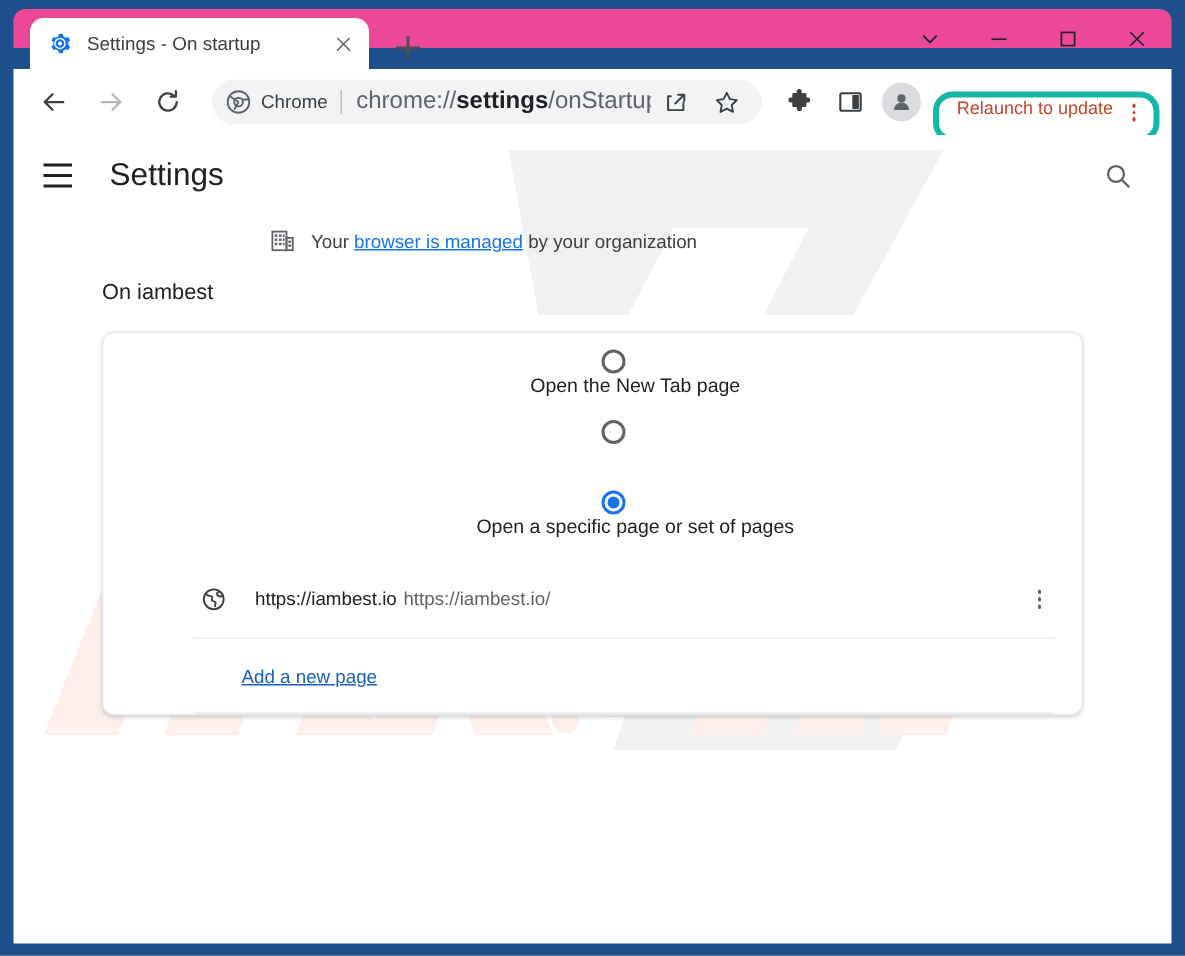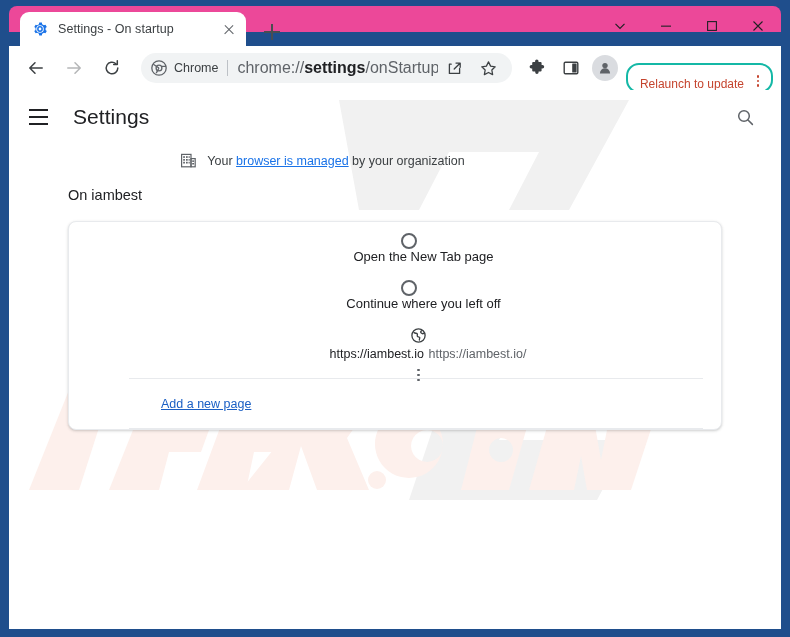--- a/index.html
+++ b/index.html
@@ -190,24 +190,24 @@
     background: #dadce0;
     display: flex;
     align-items: center;
     justify-content: center;
     margin: 0 6px 0 4px;
     cursor: pointer;
     flex: 0 0 auto;
   }
   .relaunch {
     height: 26px;
-    border: 2px solid #14b8a6;
+    border: 4px solid #14b8a6;
     border-radius: 13px;
     display: flex;
-    align-items: flex-end;
+    align-items: flex-start;
     padding: 0 4px 0 12px;
     margin-left: 2px;
     flex: 0 0 auto;
     cursor: pointer;
     background: #fff;
     margin-top: 20px;
   }
   .relaunch .rl-text {
     font-size: 12px;
     color: #c5442e;
@@ -360,21 +360,20 @@
     color: #202124;
     margin-left: 30px;
   }
 
   .page-entry {
     height: 51px;
     display: flex;
     align-items: center;
     padding: 0 18px 0 65px;
     position: relative;
-    flex-direction: column;
   }
   .globe { flex: 0 0 auto; display: block; }
   .page-entry-text {
     margin-left: 19px;
     flex: 1 1 auto;
     min-width: 0;
   }
   .pe-title {
     font-size: 12.5px;
     color: #202124;
@@ -602,23 +601,26 @@
 
     <div class="card">
 
       <div class="radio-row">
         <span class="radio"></span>
         <span class="radio-label">Open the New Tab page</span>
       </div>
 
       <div class="radio-row">
         <span class="radio"></span>
-        <span class="radio-label">Continue where you left off</span>
-      </div>
-
+      </div>
+
+      <div class="radio-row">
+        <span class="radio checked"></span>
+        <span class="radio-label">Open a specific page or set of pages</span>
+      </div>
 
       <div class="page-entry">
         <svg class="globe" width="17" height="17" viewBox="0 0 17 17">
           <circle cx="8.5" cy="8.5" r="6.6" fill="none" stroke="#3c4043" stroke-width="1.3"></circle>
           <path d="M4 5.6c1.4.9 2.6.4 3.3 1.3.6.8-.5 1.5.1 2.4.5.8 1.9.4 2.3 1.3.3.8-.6 1.6-.3 2.5" fill="none" stroke="#3c4043" stroke-width="1.3" stroke-linecap="round"></path>
           <path d="M13.8 6.3c-.9.7-2.1.2-2.8-.5-.6-.6-.3-1.6.5-2" fill="none" stroke="#3c4043" stroke-width="1.3" stroke-linecap="round"></path>
         </svg>
         <span class="page-entry-text">
           <span class="pe-title">https://iambest.io</span>
           <span class="pe-url">https://iambest.io/</span>

